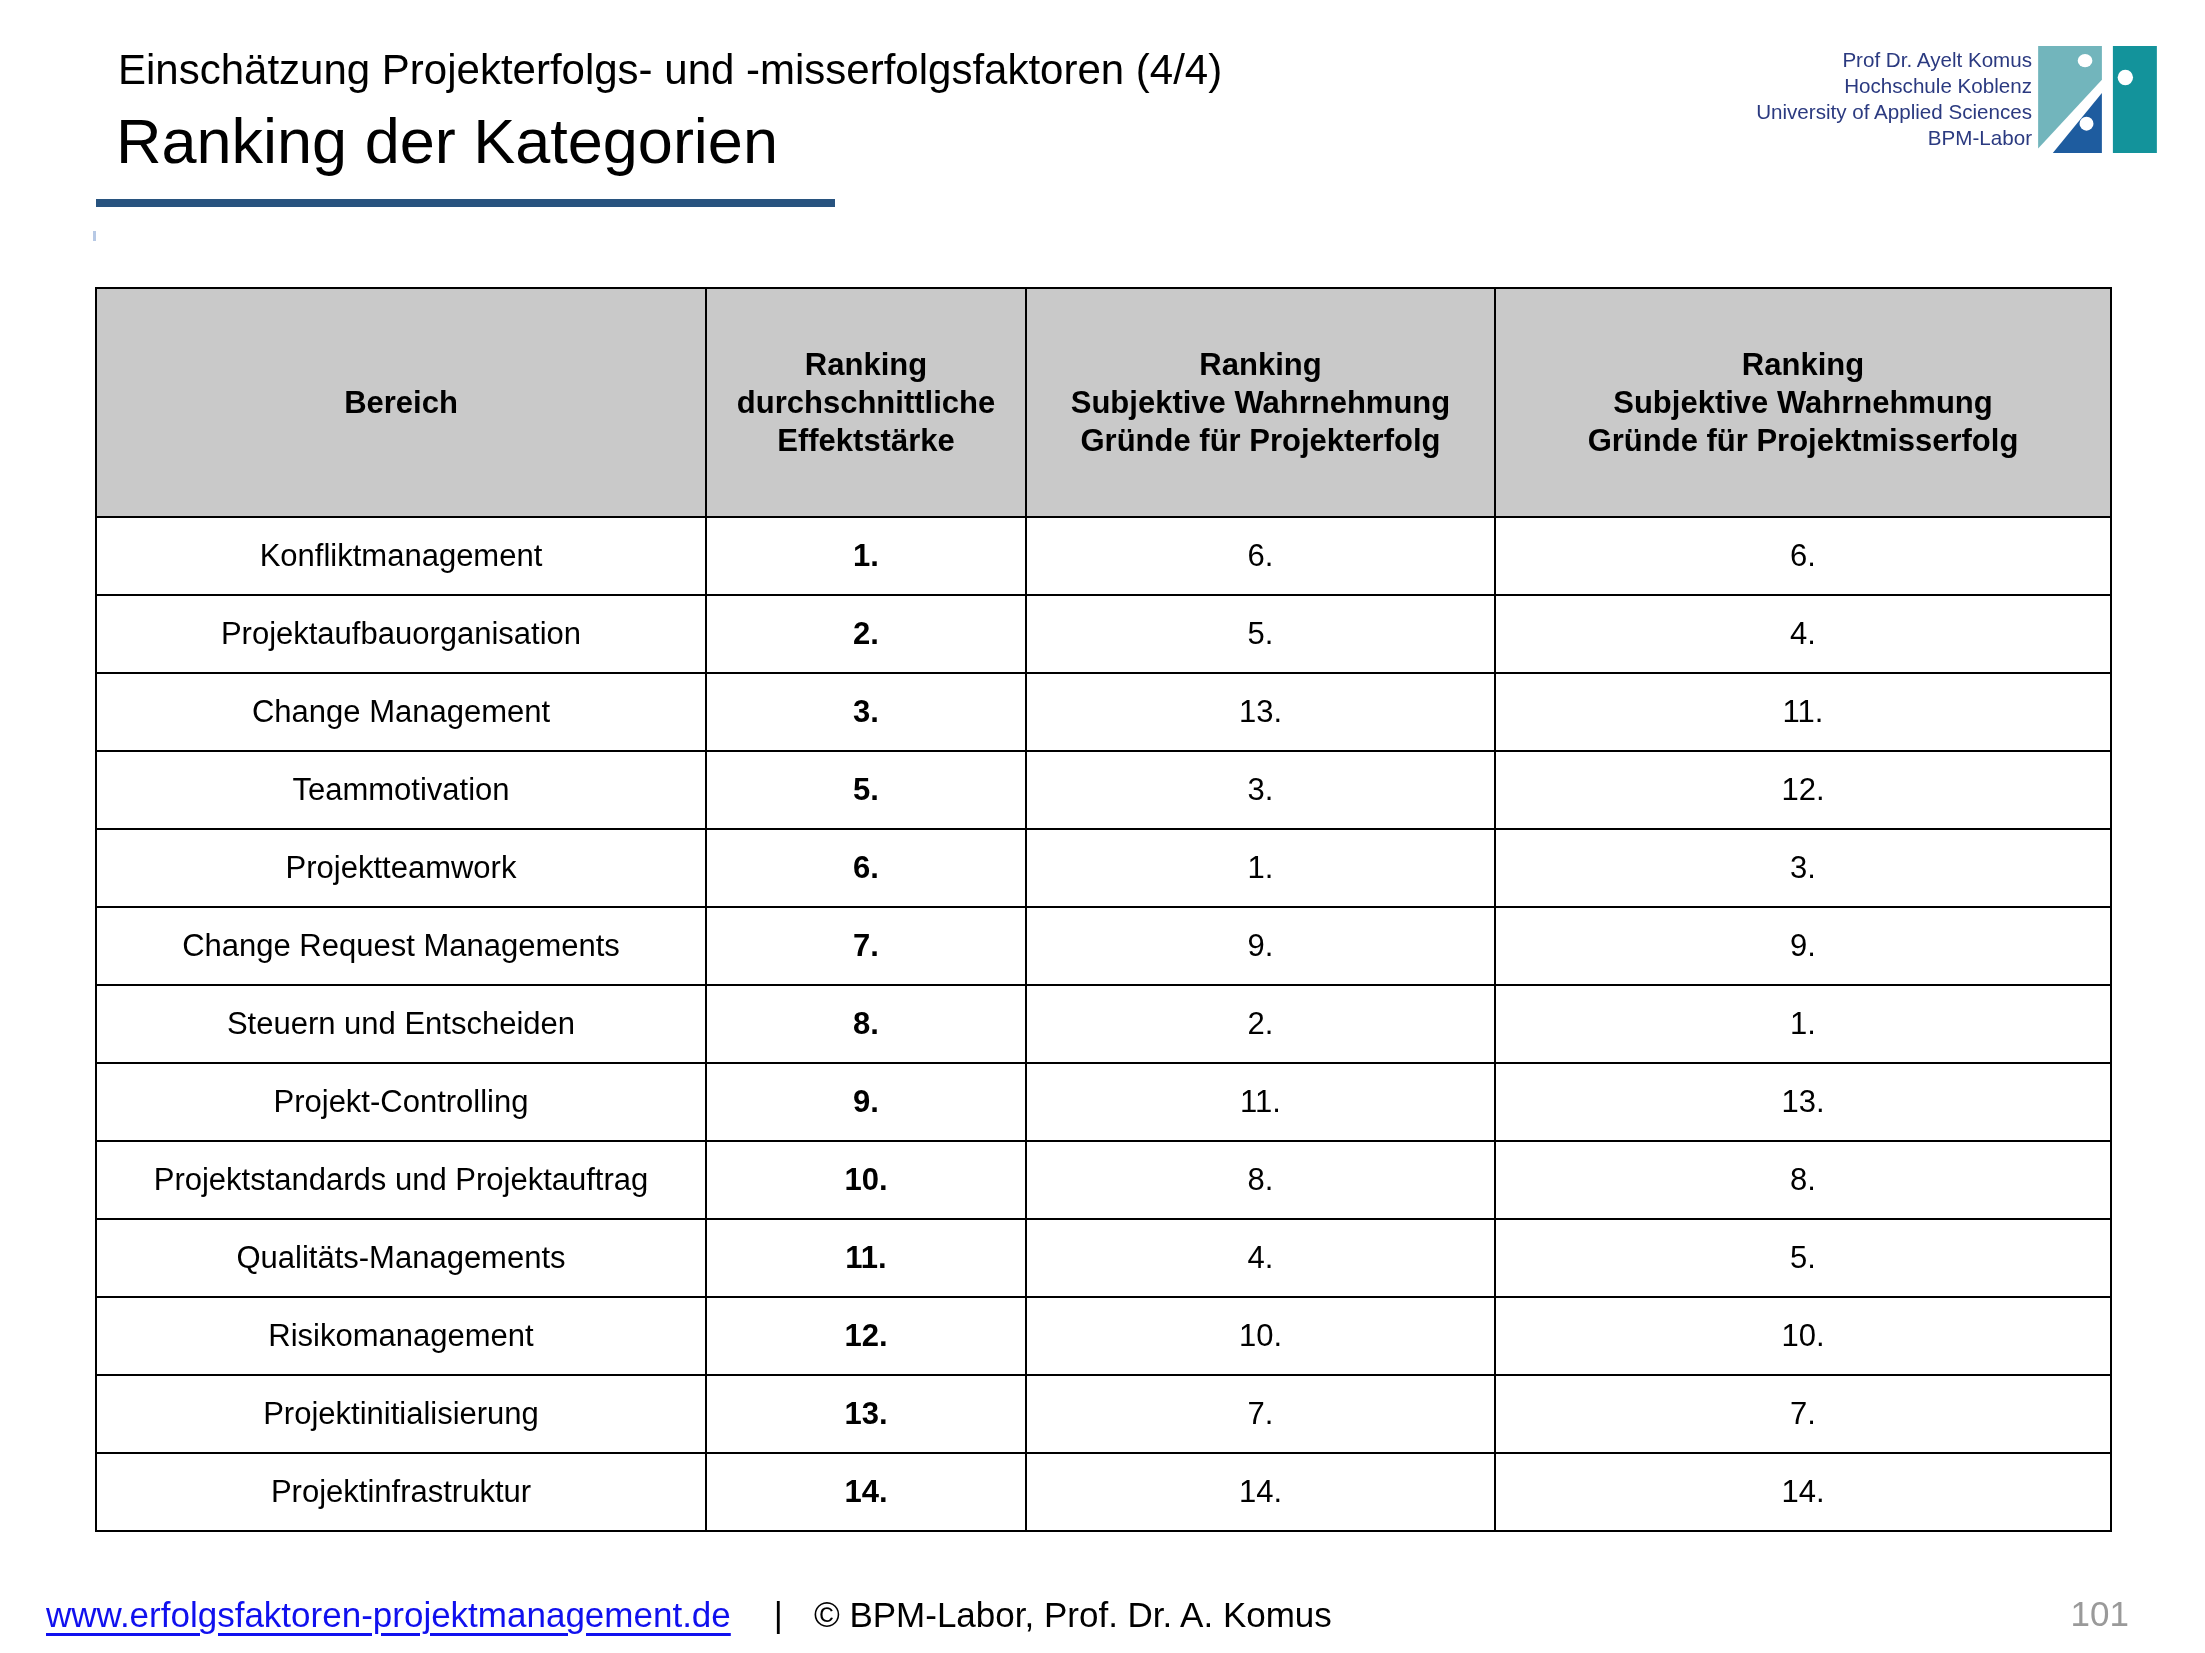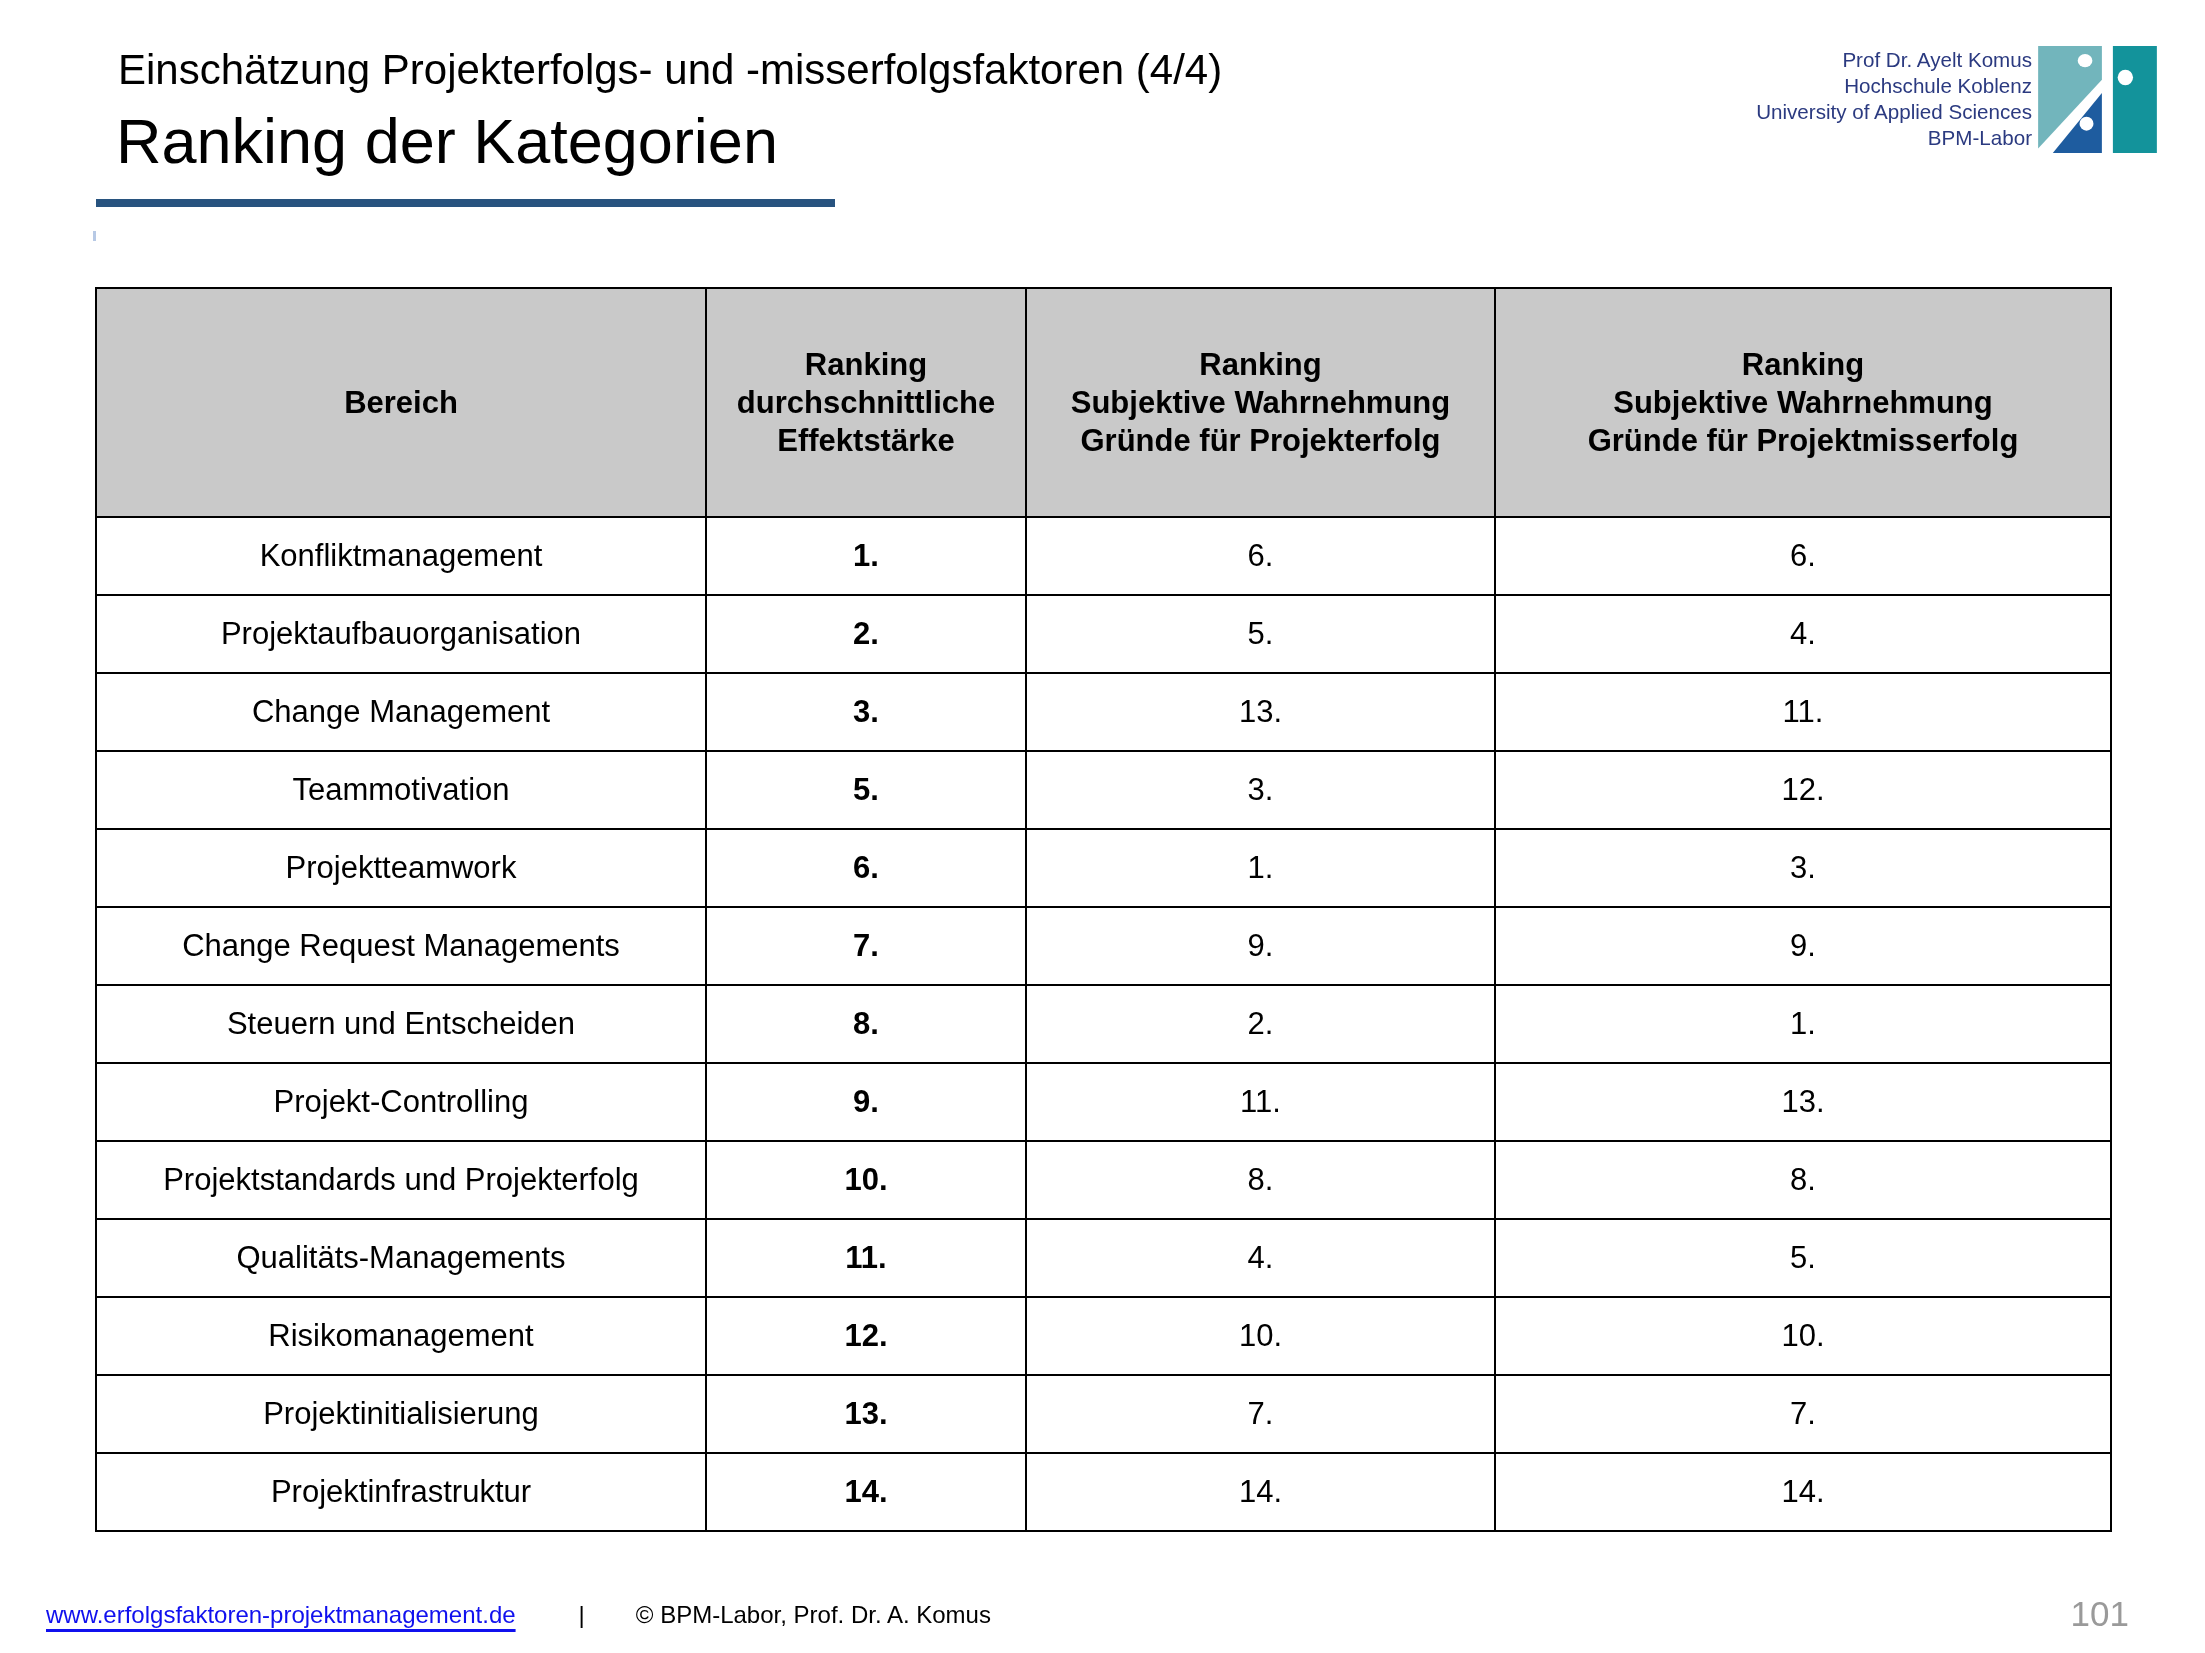--- a/index.html
+++ b/index.html
@@ -61,22 +61,22 @@
     height: 219px;
     white-space: pre-line;
     line-height: 38px;
   }
   .ranking-table td { height: 68px; background: #ffffff; font-weight: 400; }
   .ranking-table td.bold { font-weight: 700; }
 
   
   .footer {
     position: absolute; left: 46px; top: 1594px;
-    font-size: 24px; line-height: 41px; white-space: nowrap;
-    display: flex; align-items: center; gap: 20px;
+    font-size: 35px; line-height: 41px; white-space: nowrap;
+    display: flex; align-items: center;
   }
   .footer a {
     color: #1010EE; text-decoration: underline;
     text-decoration-thickness: 2.9px; text-underline-offset: 5.9px;
   }
   .footer .sep { color: #000; margin: 0 31px 0 43px; font-weight: 400; }
   .page-number {
     position: absolute; right: 76px; top: 1594px;
     font-size: 35px; color: #9A9A9A;
   }
@@ -168,21 +168,21 @@
       <td>2.</td>
       <td>1.</td>
     </tr>
     <tr>
       <td>Projekt-Controlling</td>
       <td class="bold">9.</td>
       <td>11.</td>
       <td>13.</td>
     </tr>
     <tr>
-      <td>Projektstandards und Projekterfolg</td>
+      <td>Projektstandards und Projektauftrag</td>
       <td class="bold">10.</td>
       <td>8.</td>
       <td>8.</td>
     </tr>
     <tr>
       <td>Qualitäts-Managements</td>
       <td class="bold">11.</td>
       <td>4.</td>
       <td>5.</td>
     </tr>

